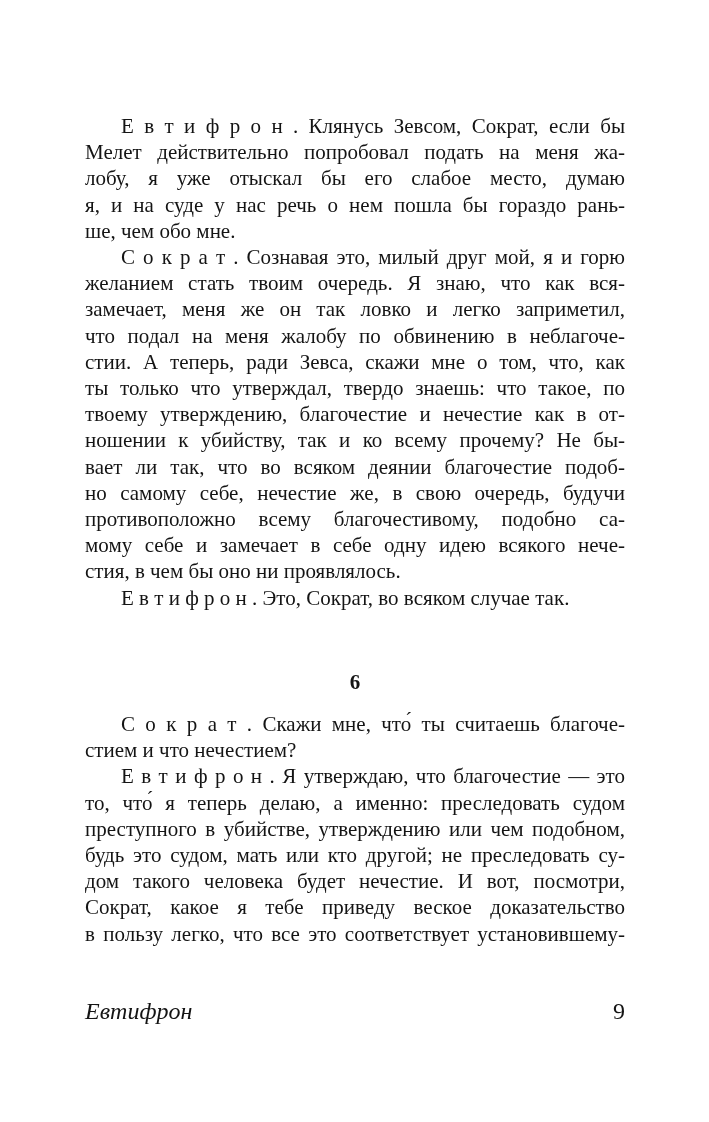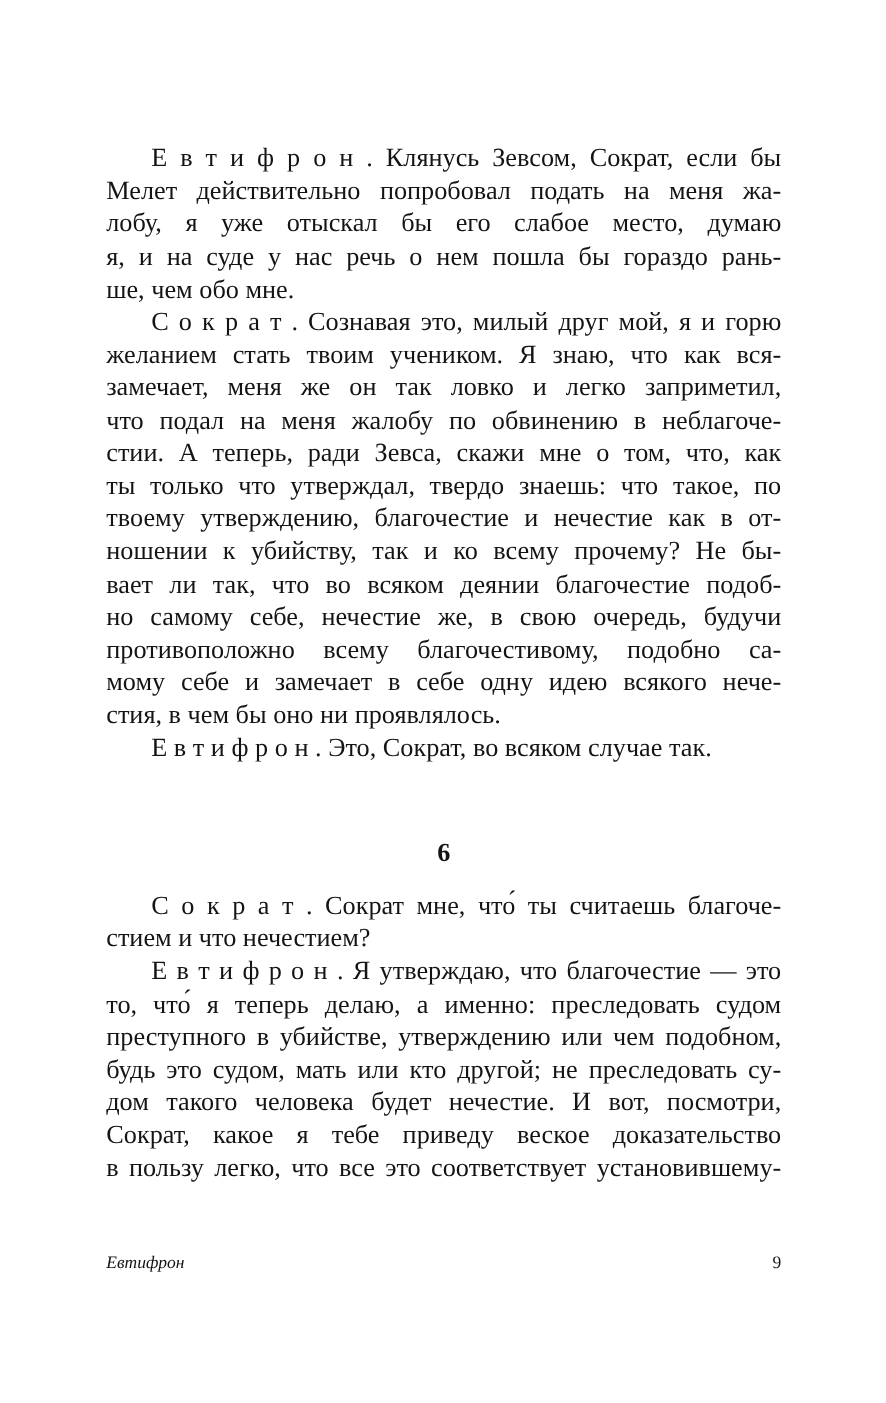--- a/index.html
+++ b/index.html
@@ -50,21 +50,21 @@
     margin: 58px 0 16px 0;
   }
   .footer {
     position: absolute;
     top: 998px;
     left: 85px;
     right: 84px;
     display: flex;
     justify-content: space-between;
     align-items: baseline;
-    font-size: 14px;
+    font-size: 24px;
     line-height: 26px;
   }
   .footer-book-title {
     font-style: italic;
   }
   .footer-page-number {
     font-style: normal;
   }
 </style>
 </head>
@@ -74,39 +74,39 @@
   <div>
       <div class="paragraph">
         <div class="line first">Е в т и ф р о н .  Клянусь Зевсом, Сократ, если бы</div>
         <div class="line">Мелет действительно попробовал подать на меня жа-</div>
         <div class="line">лобу, я уже отыскал бы его слабое место, думаю</div>
         <div class="line">я, и на суде у нас речь о нем пошла бы гораздо рань-</div>
         <div class="line last">ше, чем обо мне.</div>
       </div>
       <div class="paragraph">
         <div class="line first">С о к р а т .  Сознавая это, милый друг мой, я и горю</div>
-        <div class="line">желанием стать твоим учеником. Я знаю, что как вся-</div>
+        <div class="line">желанием стать твоим очередь. Я знаю, что как вся-</div>
         <div class="line">замечает, меня же он так ловко и легко заприметил,</div>
         <div class="line">что подал на меня жалобу по обвинению в неблагоче-</div>
         <div class="line">стии. А теперь, ради Зевса, скажи мне о том, что, как</div>
         <div class="line">ты только что утверждал, твердо знаешь: что такое, по</div>
         <div class="line">твоему утверждению, благочестие и нечестие как в от-</div>
         <div class="line">ношении к убийству, так и ко всему прочему? Не бы-</div>
         <div class="line">вает ли так, что во всяком деянии благочестие подоб-</div>
         <div class="line">но самому себе, нечестие же, в свою очередь, будучи</div>
         <div class="line">противоположно всему благочестивому, подобно са-</div>
         <div class="line">мому себе и замечает в себе одну идею всякого нече-</div>
         <div class="line last">стия, в чем бы оно ни проявлялось.</div>
       </div>
       <div class="paragraph">
         <div class="line first last">Е в т и ф р о н .  Это, Сократ, во всяком случае так.</div>
       </div>
       <div class="section-number">6</div>
       <div class="paragraph">
-        <div class="line first">С о к р а т .  Сократ мне, что́ ты считаешь благоче-</div>
+        <div class="line first">С о к р а т .  Скажи мне, что́ ты считаешь благоче-</div>
         <div class="line last">стием и что нечестием?</div>
       </div>
       <div class="paragraph">
         <div class="line first">Е в т и ф р о н .  Я утверждаю, что благочестие — это</div>
         <div class="line">то, что́ я теперь делаю, а именно: преследовать судом</div>
         <div class="line">преступного в убийстве, утверждению или чем подобном,</div>
         <div class="line">будь это судом, мать или кто другой; не преследовать су-</div>
         <div class="line">дом такого человека будет нечестие. И вот, посмотри,</div>
         <div class="line">Сократ, какое я тебе приведу веское доказательство</div>
         <div class="line">в пользу легко, что все это соответствует установившему-</div>

